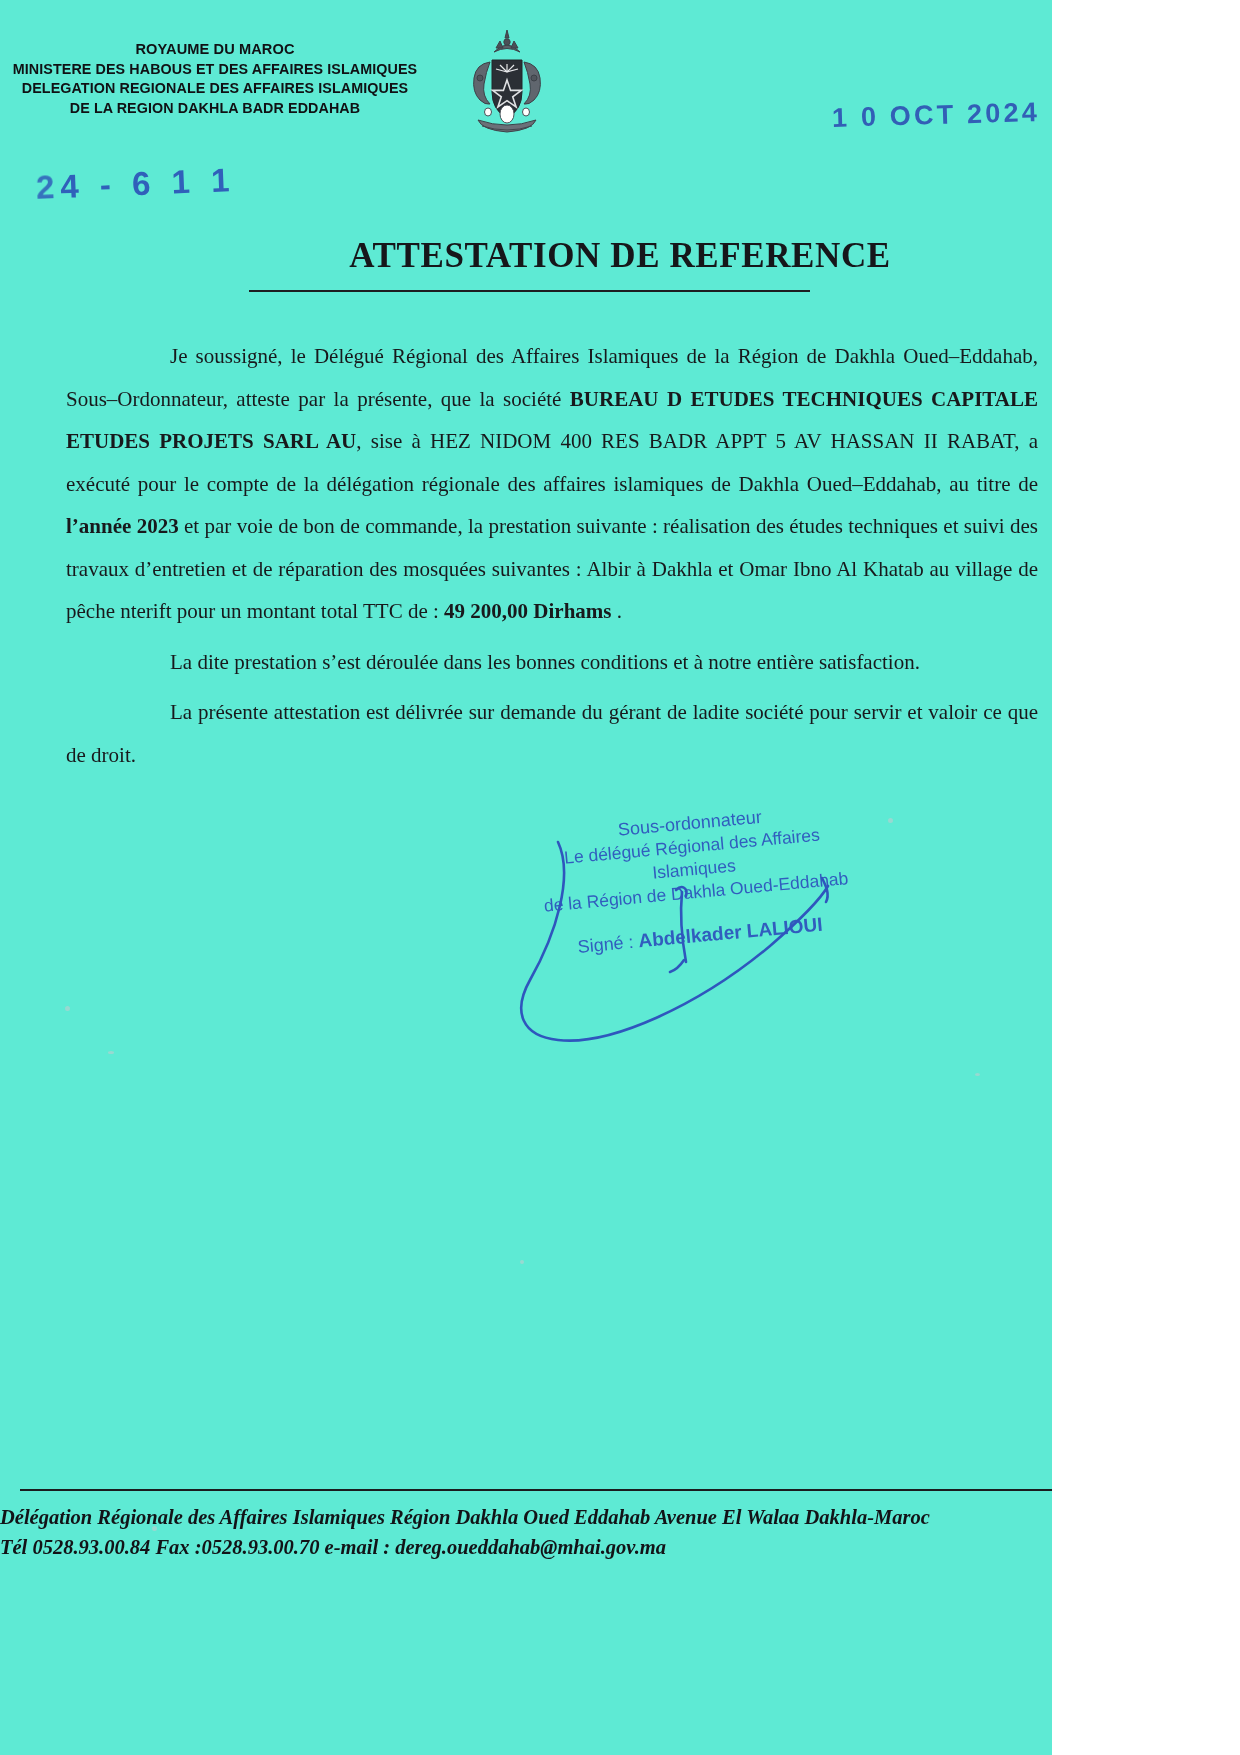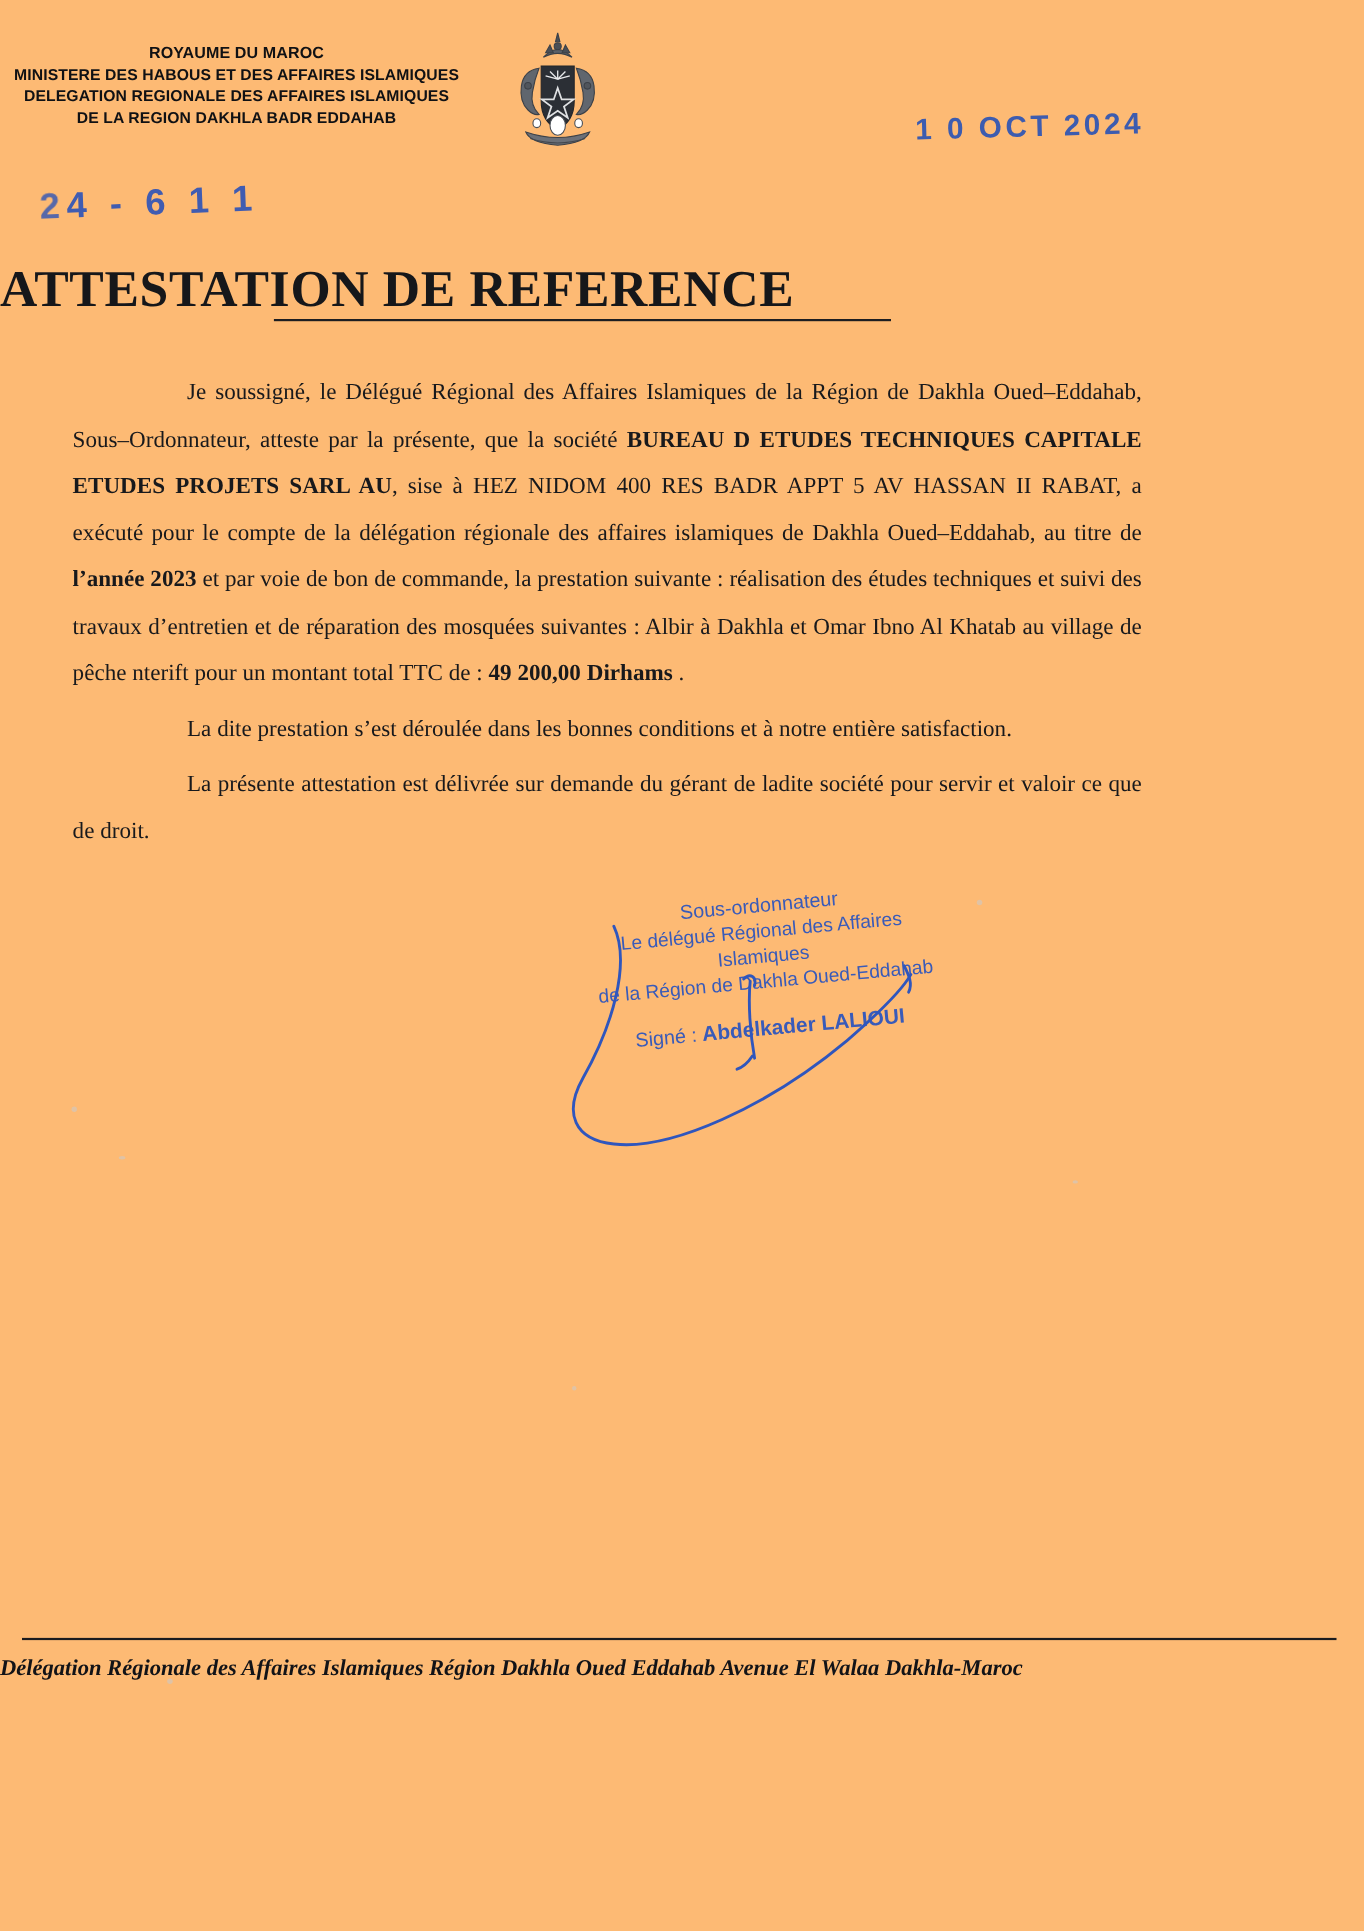--- a/index.html
+++ b/index.html
@@ -2,23 +2,23 @@
 <html><head>
 <meta charset="utf-8">
 <style>
   html, body {
     margin: 0;
     padding: 0;
     background: #ffffff;
   }
   .page {
     position: relative;
-    width: 1240px;
+    width: 1052px;
     height: 1755px;
-    background: #fdba74;
+    background: #5eead4;
     overflow: hidden;
     font-family: "Liberation Serif", serif;
     color: #17181a;
   }
 
   
   .speck {
     position: absolute;
     background: #c9cbcd;
     border-radius: 50%;
@@ -83,24 +83,24 @@
     filter: blur(.7px);
     opacity: .88;
   }
 
   
   .doc-title {
     position: absolute;
     left: 0;
     top: 236px;
     width: 1240px;
-    text-align: left;
+    text-align: center;
     font-family: "Liberation Serif", serif;
     font-weight: bold;
-    font-size: 47px;
+    font-size: 35px;
     letter-spacing: .6px;
     color: #16171a;
   }
   .title-rule {
     position: absolute;
     left: 249px;
     top: 290px;
     width: 561px;
     height: 2.4px;
     background: #1d1e21;
@@ -259,15 +259,16 @@
       <path d="M352 48 C356 56, 360 64, 356 72"></path>
       <path d="M212 62 C210 82, 212 110, 216 132"></path>
       <path d="M206 60 C212 54, 218 58, 216 66"></path>
       <path d="M214 130 C210 136, 206 140, 200 142"></path>
     </g>
   </svg>
 
   <div class="footer-rule"></div>
   <div class="footer">
     <div>Délégation Régionale des Affaires Islamiques Région Dakhla Oued Eddahab  Avenue El Walaa Dakhla-Maroc</div>
+    <div>Tél 0528.93.00.84 Fax :0528.93.00.70  e-mail : dereg.oueddahab@mhai.gov.ma</div>
   </div>
 
 </div>
 
 </body></html>

